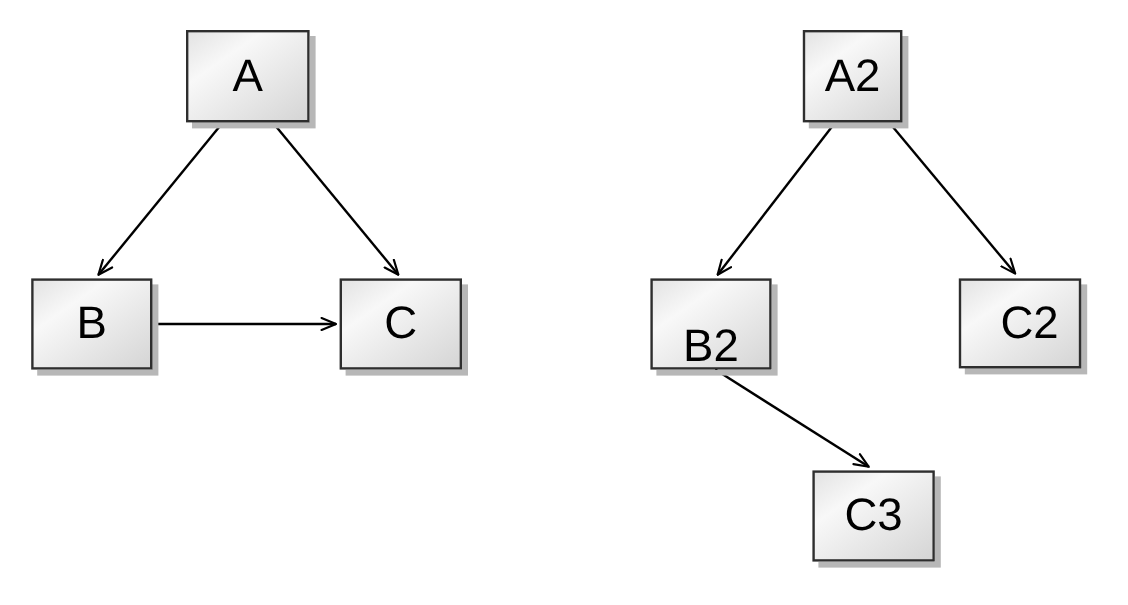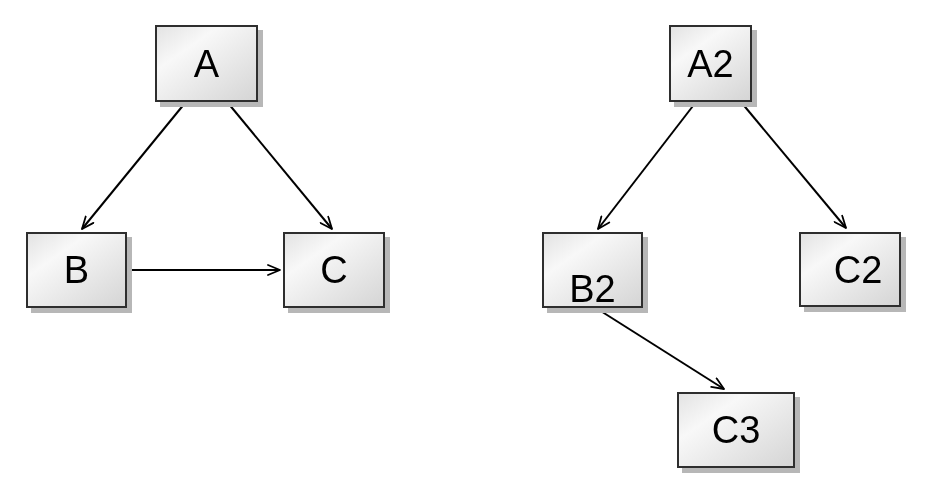--- a/index.html
+++ b/index.html
@@ -81,18 +81,18 @@
       <div class="graph-group">
         <div class="node" style="left: 669px; top: 25px; width: 83px; height: 77px; border-color: rgb(46, 46, 46); box-shadow: rgb(183, 183, 183) 5px 5px 0px 0px; background: linear-gradient(145deg, rgb(227, 227, 227) 0%, rgb(248, 248, 248) 30%, rgb(213, 213, 213) 100%);">
           <span class="node-label" style="color: rgb(0, 0, 0);">A2</span>
         </div>
         <div class="node" style="left: 542px; top: 232px; width: 101px; height: 76px; border-color: rgb(46, 46, 46); box-shadow: rgb(183, 183, 183) 5px 5px 0px 0px; background: linear-gradient(145deg, rgb(227, 227, 227) 0%, rgb(248, 248, 248) 30%, rgb(213, 213, 213) 100%);">
           <span class="node-label" style="color: rgb(0, 0, 0); margin-top: 37px;">B2</span>
         </div>
         <div class="node" style="left: 799px; top: 232px; width: 102px; height: 75px; border-color: rgb(46, 46, 46); box-shadow: rgb(183, 183, 183) 5px 5px 0px 0px; background: linear-gradient(145deg, rgb(227, 227, 227) 0%, rgb(248, 248, 248) 30%, rgb(213, 213, 213) 100%); padding-left: 16px;">
           <span class="node-label" style="color: rgb(0, 0, 0);">C2</span>
         </div>
-        <div class="node" style="left: 677px; top: 392px; width: 118px; height: 76px; border-color: rgb(46, 46, 46); box-shadow: rgb(183, 183, 183) 5px 5px 0px 0px; background: linear-gradient(145deg, rgb(227, 227, 227) 0%, rgb(248, 248, 248) 30%, rgb(213, 213, 213) 100%);">
+        <div class="node" style="left: 677px; top: 392px; width: 102px; height: 76px; border-color: rgb(46, 46, 46); box-shadow: rgb(183, 183, 183) 5px 5px 0px 0px; background: linear-gradient(145deg, rgb(227, 227, 227) 0%, rgb(248, 248, 248) 30%, rgb(213, 213, 213) 100%);">
           <span class="node-label" style="color: rgb(0, 0, 0);">C3</span>
         </div>
       </div>
     </div>
 </div>
 
 </body></html>

